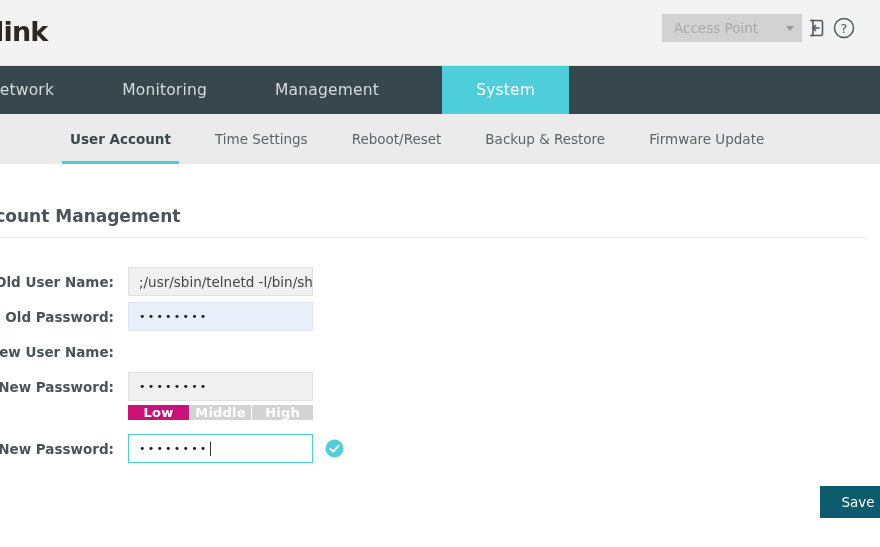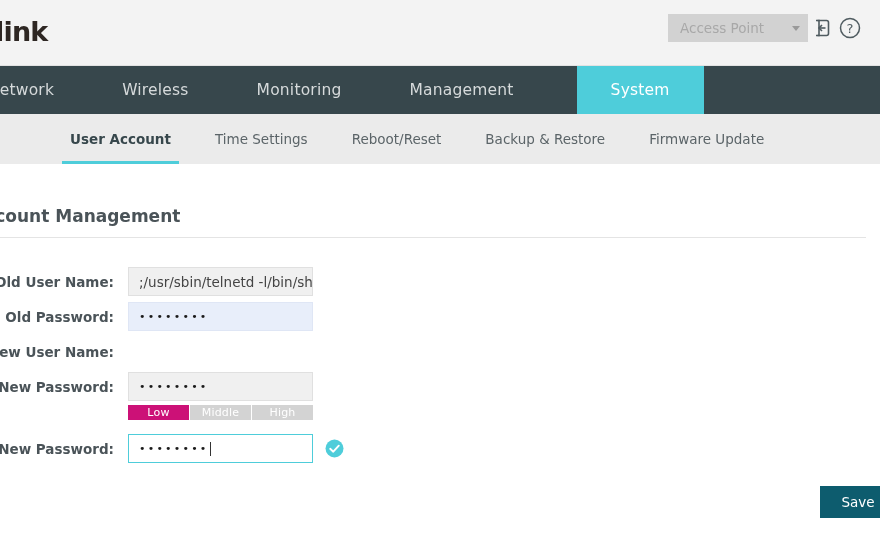--- a/index.html
+++ b/index.html
@@ -31,21 +31,21 @@
     position: absolute;
     left: 24px; top: 16px;
     font-size: 27px;
     font-weight: 700;
     letter-spacing: -0.8px;
     color: #2e2723;
     font-family: "DejaVu Sans", sans-serif;
   }
   .header-right {
     position: absolute;
-    right: 16px; top: 14px;
+    right: 22px; top: 14px;
     display: flex;
     align-items: center;
   }
   .mode-select {
     width: 140px;
     height: 28px;
     background: #d2d2d2;
     border: none;
     display: flex;
     align-items: center;
@@ -210,22 +210,22 @@
   .strength {
     width: 185px;
     height: 15px;
     display: flex;
   }
   .strength .seg {
     flex: 1;
     display: flex;
     align-items: center;
     justify-content: center;
-    font-size: 11px;
-    font-weight: 400;
+    font-size: 13px;
+    font-weight: 700;
     color: #ffffff;
     background: #d3d3d3;
     border-right: 1px solid #ffffff;
     letter-spacing: 0.2px;
   }
   .strength .seg:last-child { border-right: none; }
   .strength .seg.on { background: #cc1177; }
 
   .confirm-row { margin-top: 11px; }
   .check-icon { margin-left: 12px; display: flex; align-items: center; }
@@ -279,21 +279,20 @@
           <circle cx="12" cy="12" r="9.5" fill="none" stroke="#4f5b60" stroke-width="1.5"></circle>
           <text x="12" y="17" font-size="13" font-family="DejaVu Sans, sans-serif" fill="#4f5b60" text-anchor="middle">?</text>
         </svg>
       </div>
 
     </div>
   </div>
 
   <div class="mainnav">
     <div class="navitem">Network</div>
-    <div class="navitem">Wireless</div>
     <div class="navitem">Monitoring</div>
     <div class="navitem">Management</div>
     <div class="navitem active">System</div>
   </div>
 
   <div class="subnav">
     <div class="subitem active">User Account</div>
     <div class="subitem">Time Settings</div>
     <div class="subitem">Reboot/Reset</div>
     <div class="subitem">Backup &amp; Restore</div>

